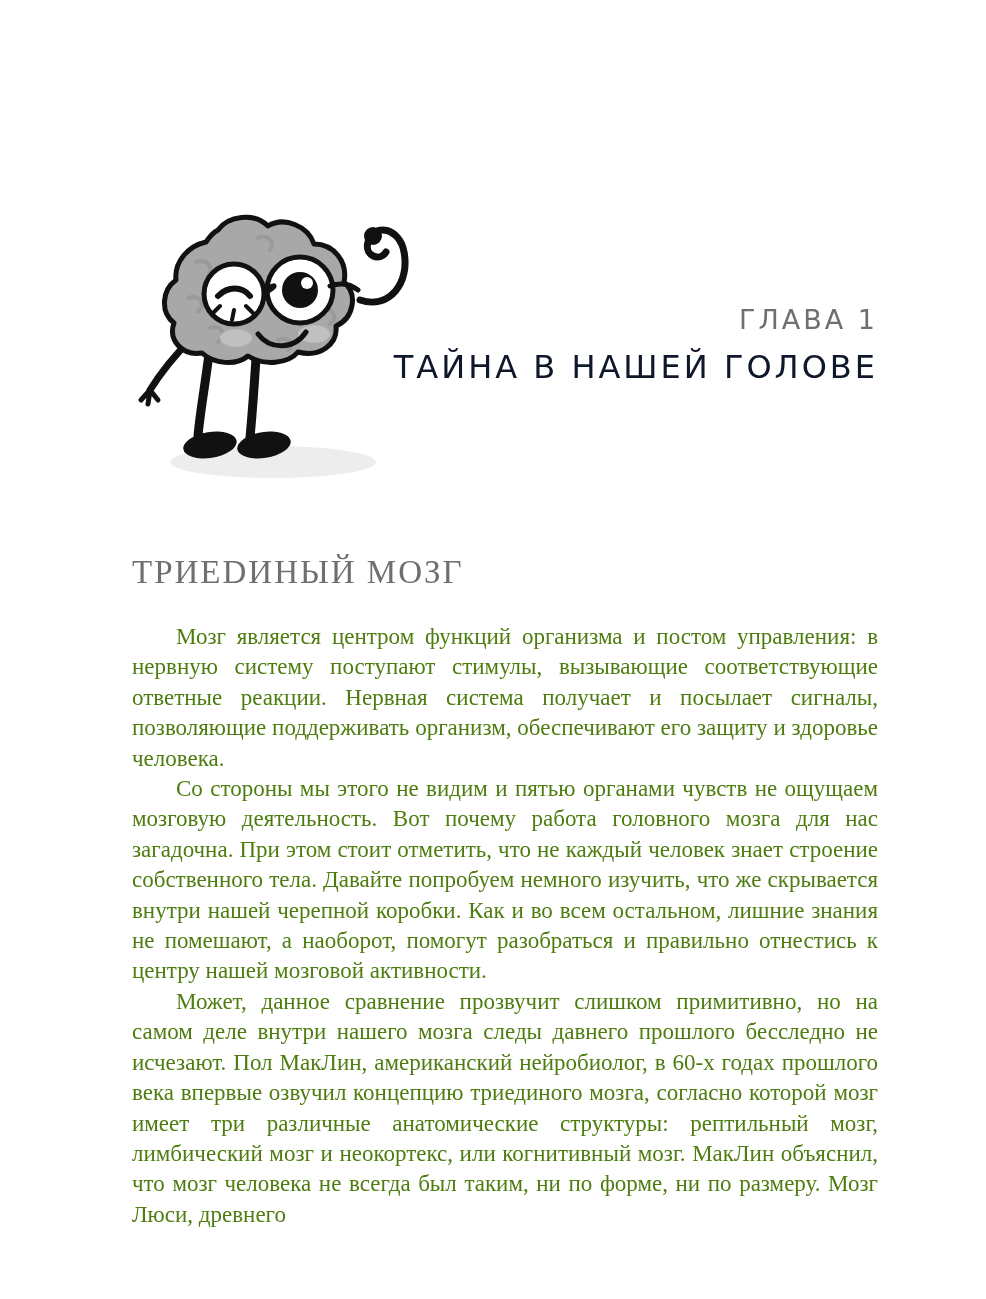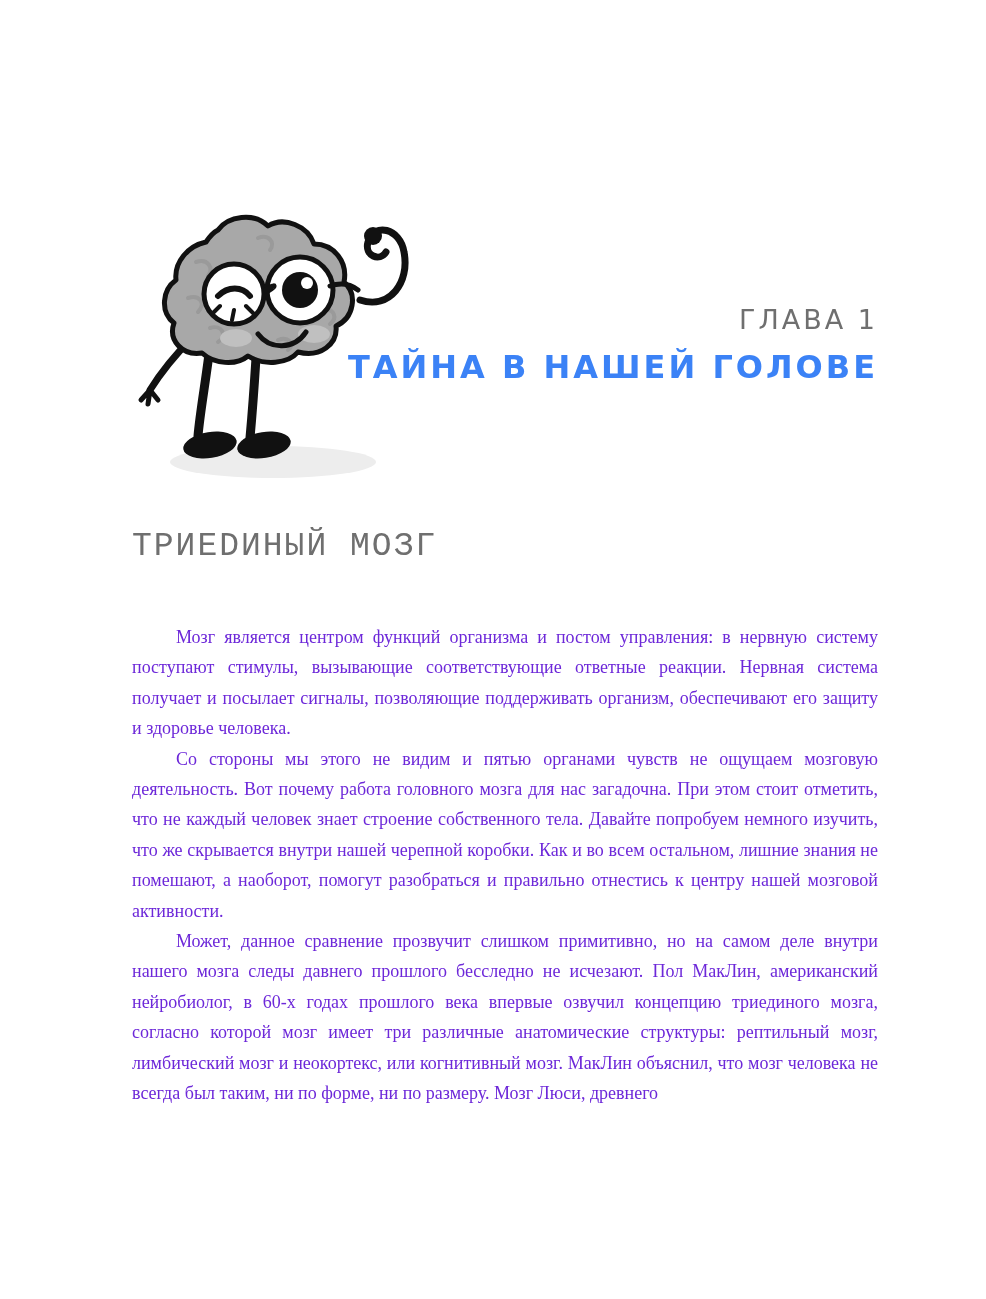--- a/index.html
+++ b/index.html
@@ -38,49 +38,49 @@
   .chapter-label {
     font-size: 27px;
     letter-spacing: 3px;
     color: #6f6f6f;
     line-height: 1.1;
     font-weight: 400;
   }
   .chapter-title {
     font-size: 32px;
     letter-spacing: 3px;
-    color: #3b82f6;
+    color: #0f172a;
     line-height: 1.15;
     margin-top: 14px;
     white-space: nowrap;
-    font-weight: 700;
+    font-weight: 400;
   }
 
   
   .section-heading {
     position: absolute;
     left: 92px;
-    top: 528px;
-    font-family: Liberation Mono, monospace;
+    top: 554px;
+    font-family: Liberation Serif, serif;
     font-size: 33px;
     letter-spacing: 2px;
     color: #6f6f6f;
     font-weight: 400;
   }
 
   
   .body-text {
     position: absolute;
     left: 92px;
     top: 622px;
     width: 746px;
     font-family: "Liberation Serif", serif;
-    font-size: 18px;
+    font-size: 23px;
     line-height: 30.4px;
-    color: #6d28d9;
+    color: #4d7c0f;
     text-align: justify;
     text-justify: inter-word;
   }
   .body-text p {
     margin: 0;
     text-indent: 44px;
   }
   .body-text p.last {
     
   }

